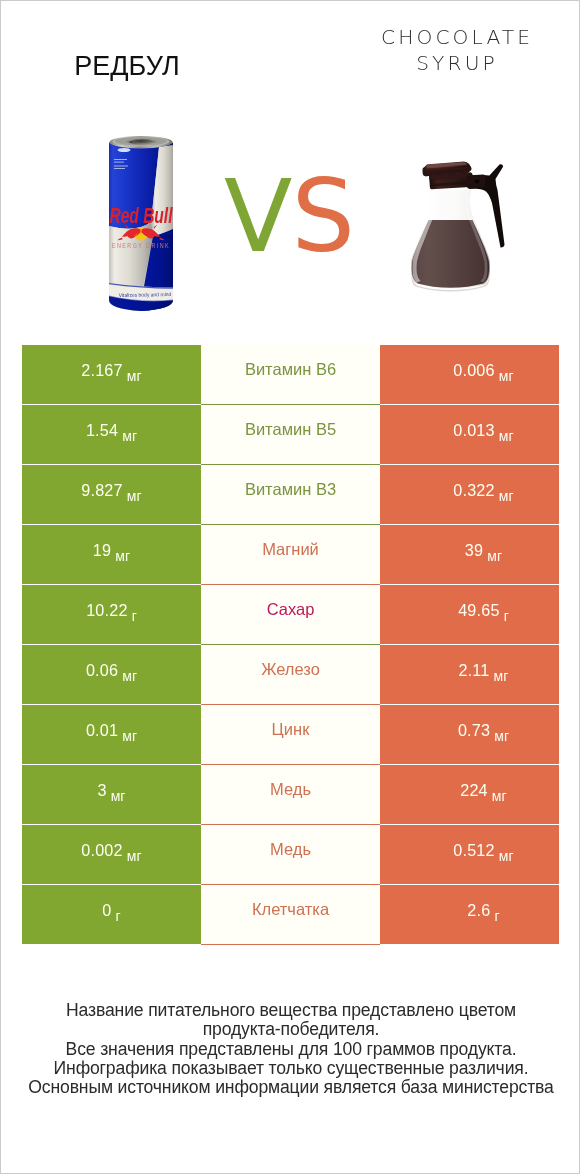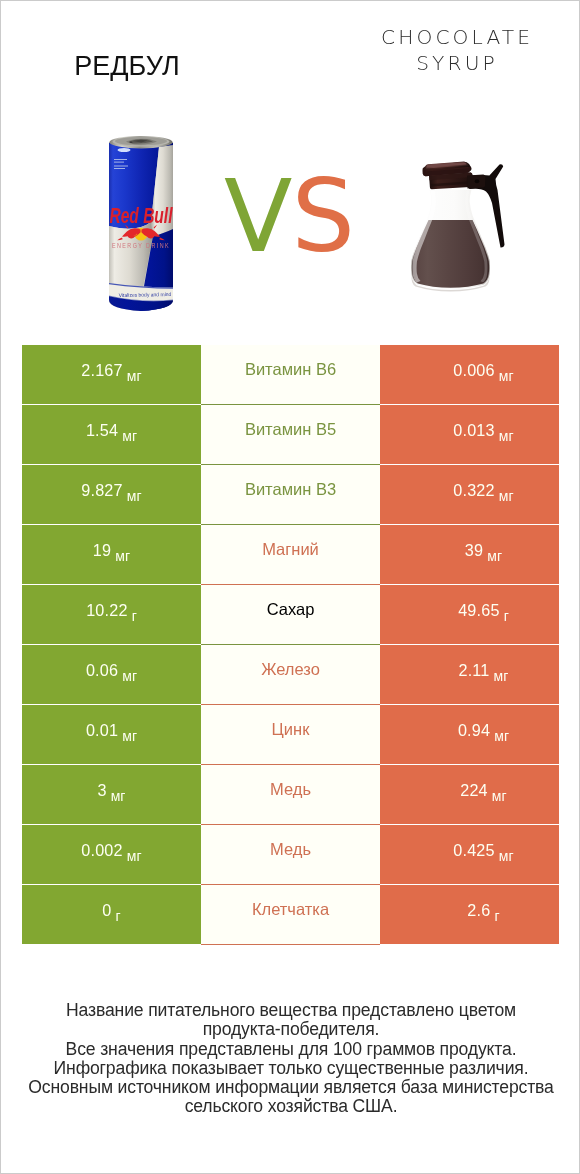--- a/index.html
+++ b/index.html
@@ -295,21 +295,21 @@
         <div class="cell-r orange-bg">
           <span class="num">39</span>
           <span class="unit">мг</span>
         </div>
       </div>
       <div class="row">
         <div class="cell-l green-bg">
           <span class="num">10.22</span>
           <span class="unit">г</span>
         </div>
-        <div class="cell-m" style="color:#000000;border-color:#7a9440">
+        <div class="cell-m" style="color:#be185d;border-color:#7a9440">
           <span>Сахар</span>
         </div>
         <div class="cell-r orange-bg">
           <span class="num">49.65</span>
           <span class="unit">г</span>
         </div>
       </div>
       <div class="row">
         <div class="cell-l green-bg">
           <span class="num">0.06</span>
@@ -325,21 +325,21 @@
       </div>
       <div class="row">
         <div class="cell-l green-bg">
           <span class="num">0.01</span>
           <span class="unit">мг</span>
         </div>
         <div class="cell-m" style="color:#cf7153;border-color:#cf7153">
           <span>Цинк</span>
         </div>
         <div class="cell-r orange-bg">
-          <span class="num">0.94</span>
+          <span class="num">0.73</span>
           <span class="unit">мг</span>
         </div>
       </div>
       <div class="row">
         <div class="cell-l green-bg">
           <span class="num">3</span>
           <span class="unit">мг</span>
         </div>
         <div class="cell-m" style="color:#cf7153;border-color:#cf7153">
           <span>Медь</span>
@@ -351,21 +351,21 @@
       </div>
       <div class="row">
         <div class="cell-l green-bg">
           <span class="num">0.002</span>
           <span class="unit">мг</span>
         </div>
         <div class="cell-m" style="color:#cf7153;border-color:#cf7153">
           <span>Медь</span>
         </div>
         <div class="cell-r orange-bg">
-          <span class="num">0.425</span>
+          <span class="num">0.512</span>
           <span class="unit">мг</span>
         </div>
       </div>
       <div class="row">
         <div class="cell-l green-bg">
           <span class="num">0</span>
           <span class="unit">г</span>
         </div>
         <div class="cell-m" style="color:#cf7153;border-color:#cf7153">
           <span>Клетчатка</span>
@@ -376,15 +376,14 @@
         </div>
       </div>
     </div>
 
   <div class="foot" id="footer">
       <div>Название питательного вещества представлено цветом</div>
       <div>продукта-победителя.</div>
       <div>Все значения представлены для 100 граммов продукта.</div>
       <div>Инфографика показывает только существенные различия.</div>
       <div>Основным источником информации является база министерства</div>
-      <div>сельского хозяйства США.</div>
     </div>
 </div>
 
 </body></html>

